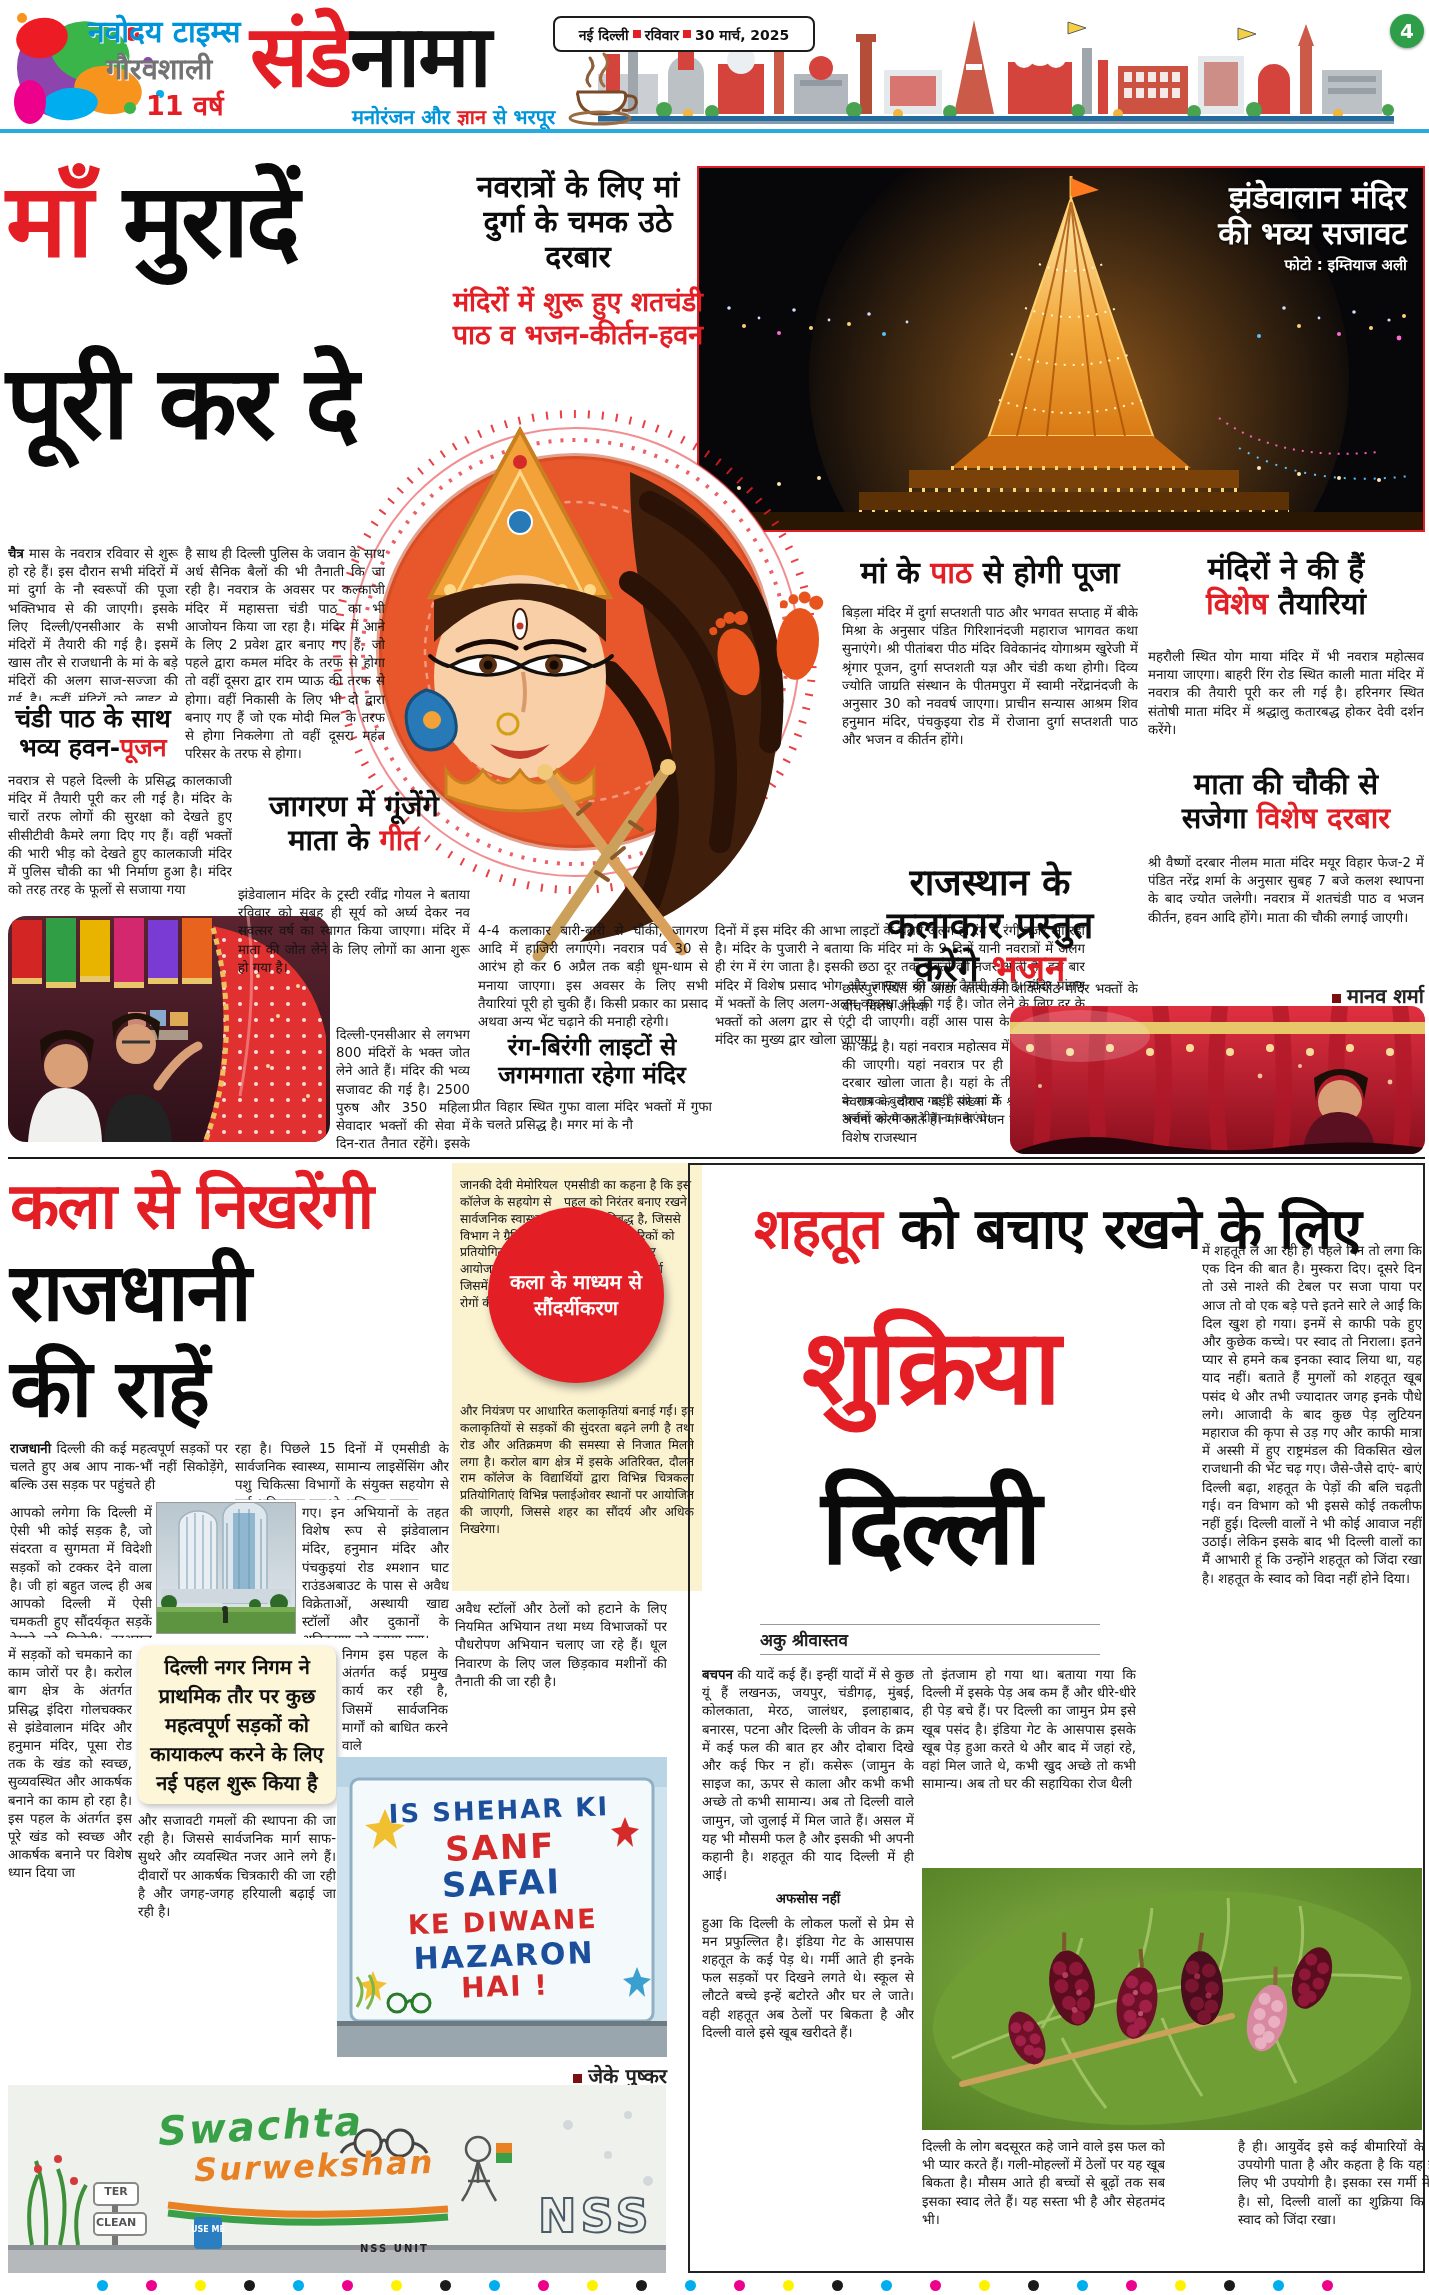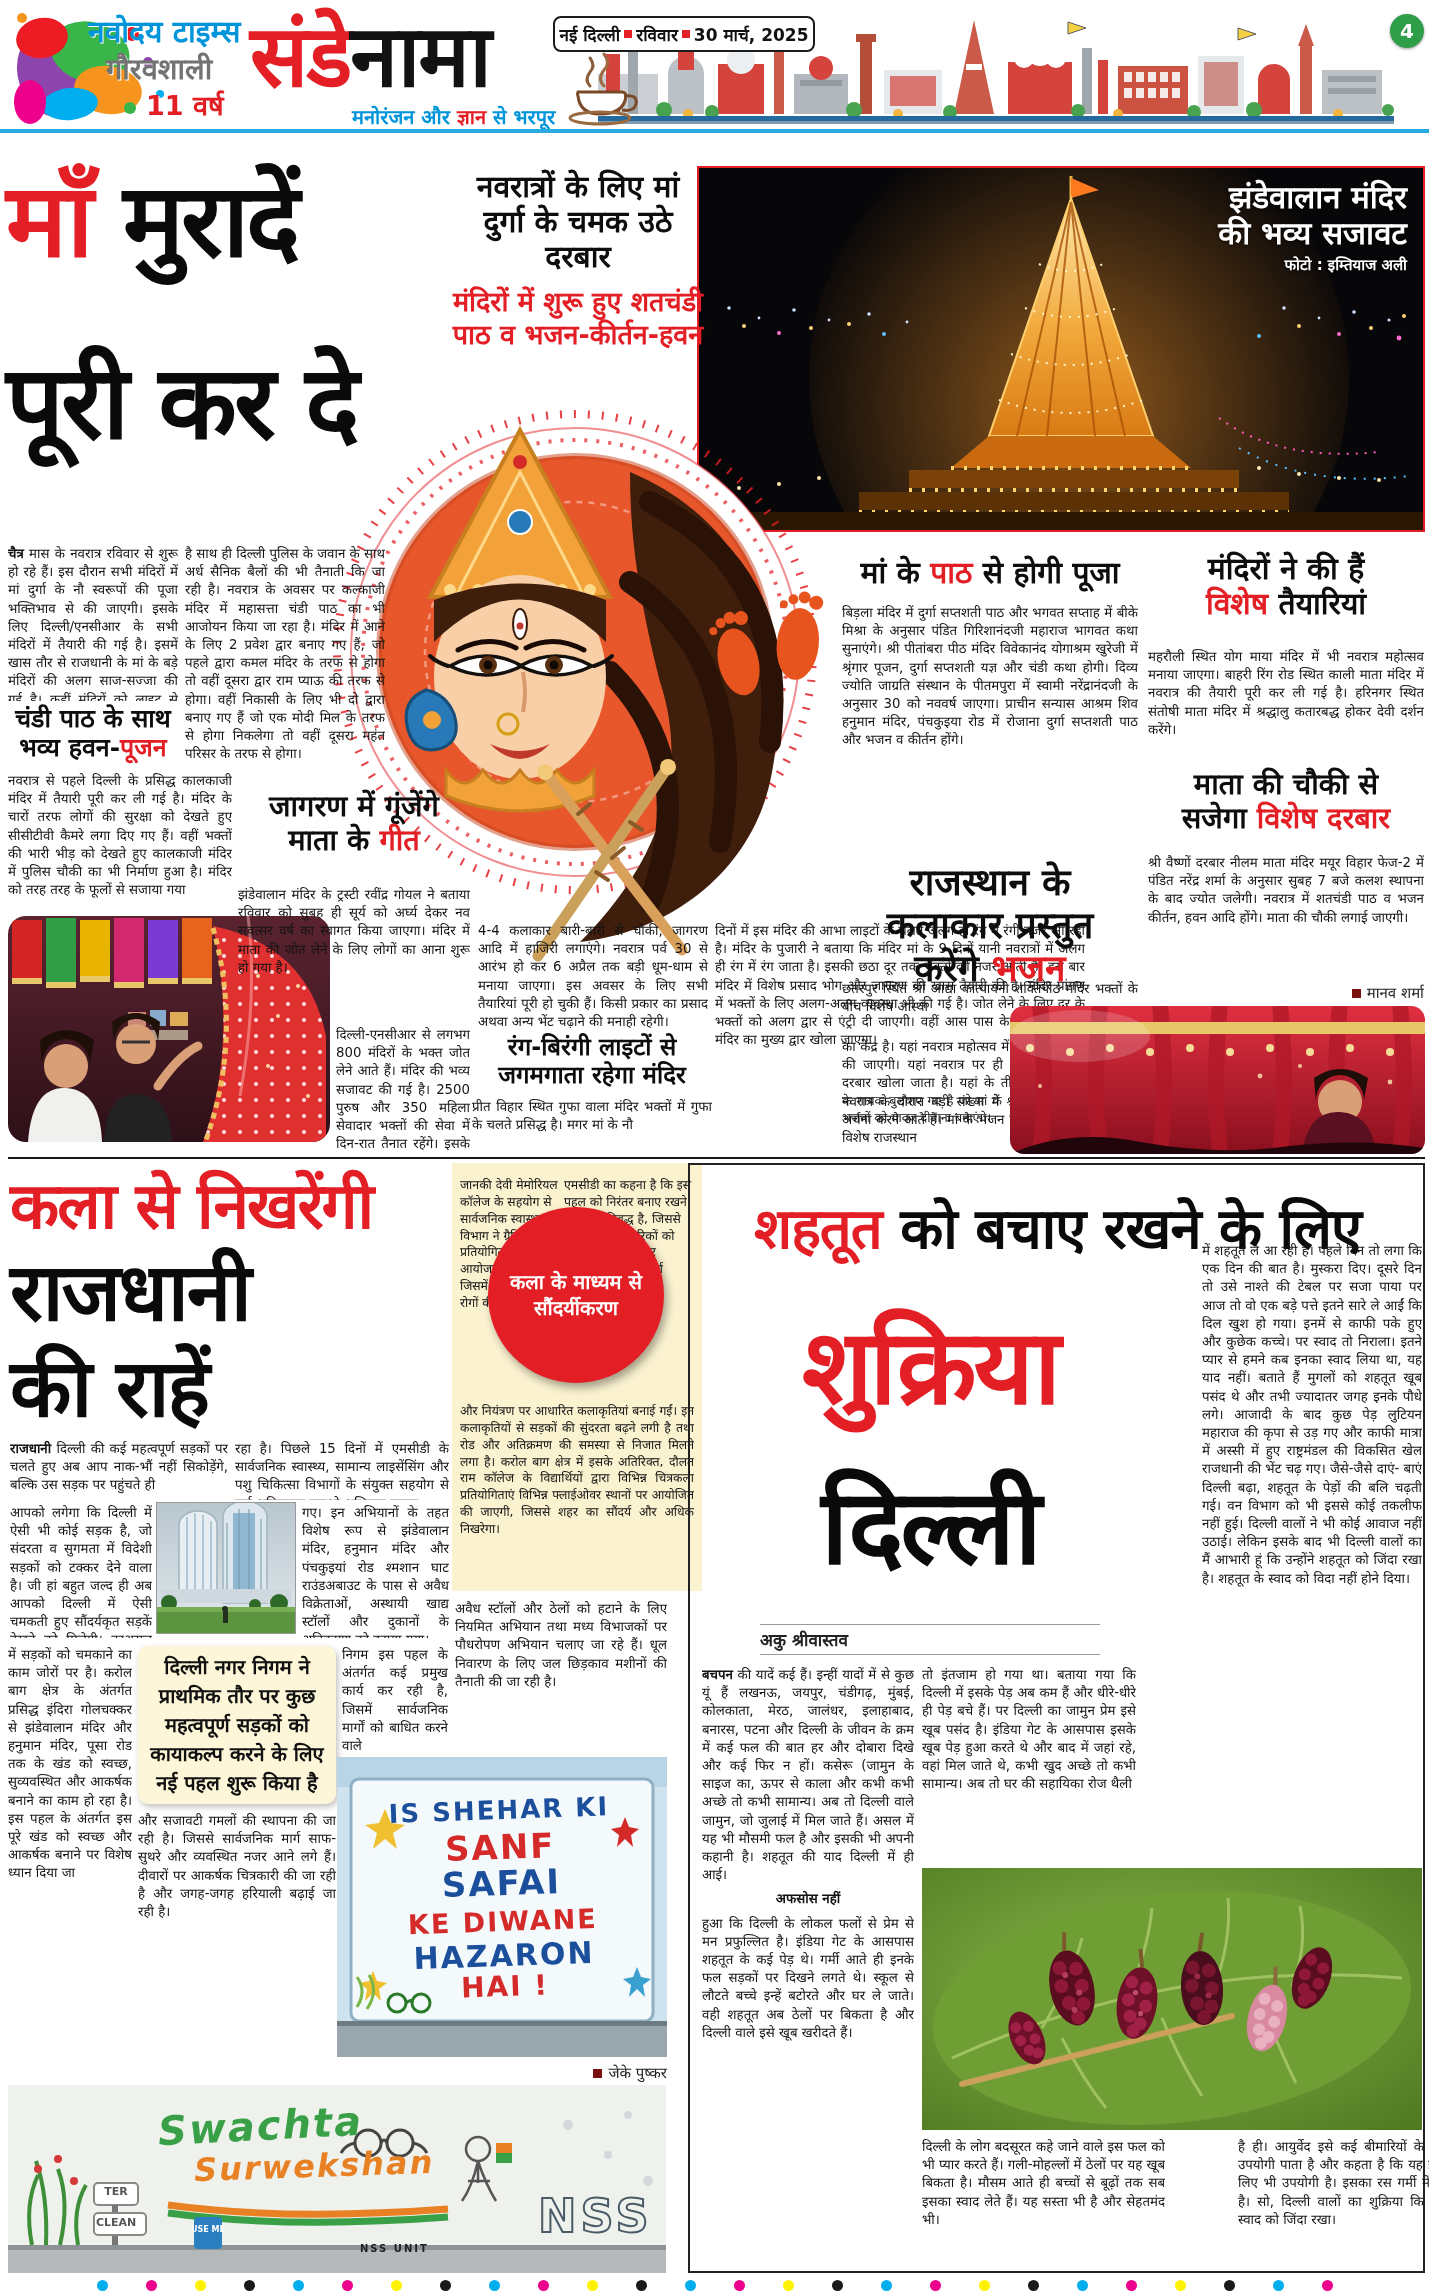--- a/index.html
+++ b/index.html
@@ -8,21 +8,21 @@
   .abs{position:absolute;}
   .bt{font-size:13.3px;line-height:1.37;text-align:justify;color:#141414;overflow:hidden;}
   .bt.small{font-size:12.3px;}
   .sh{font-weight:800;text-align:center;color:#0d0d0d;line-height:1.16;}
   .red{color:#e31e24;}
   .mega{font-weight:800;color:#0a0a0a;letter-spacing:-3px;line-height:1.78;}
   .photo{overflow:hidden;}
   .cap{color:#fff;text-align:right;line-height:1.15;text-shadow:0 1px 3px rgba(0,0,0,.8);}
   .sq{display:inline-block;width:8px;height:8px;background:#e31e24;margin:0 4px 1px 4px;}
   .bysq{display:inline-block;width:9px;height:9px;background:#7a1010;margin-right:6px;}
-  .byline{font-size:15px;font-weight:400;color:#222;}
+  .byline{font-size:20px;font-weight:700;color:#222;}
   .dot{width:11px;height:11px;border-radius:50%;}
   .dotrow{display:flex;gap:38px;justify-content:center;align-items:center;}
   .qbox{background:#fdf6d8;border-radius:10px;box-shadow:2px 3px 6px rgba(0,0,0,.25);
         font-weight:800;text-align:center;font-size:20px;line-height:1.45;color:#111;
         display:flex;align-items:center;padding:10px 12px;box-sizing:border-box;}
   .circlebadge{background:#e31e24;border-radius:50%;color:#fff;font-weight:800;font-size:20px;
         line-height:1.3;display:flex;align-items:center;justify-content:center;text-align:center;
         box-shadow:3px 5px 9px rgba(0,0,0,.35);}
   .muraltxt{font-weight:800;letter-spacing:2px;transform:rotate(-2deg);line-height:1.05;}
   .outline-txt{font-weight:800;color:transparent;-webkit-text-stroke:2px #4a5a66;}
@@ -125,21 +125,21 @@
         <rect x="0" y="112" width="796" height="5" fill="#18649a"></rect>
         <rect x="0" y="117" width="796" height="3" fill="#0e3f63" opacity=".55"></rect>
         <g stroke="#555" stroke-width="1" fill="#f4cf3a">
             <polygon points="150,22 150,34 168,28"></polygon>
             <polygon points="470,18 470,30 488,24"></polygon>
             <polygon points="640,24 640,36 658,30"></polygon>
           </g>
       </g>
     </svg>
 
-    <div class="abs" style="left:553px;top:16px;width:258px;height:32px;background:#fff;border:2px solid #1c1c1c;border-radius:8px;display:flex;align-items:center;justify-content:center;font-size:17px;font-weight:700;color:#111;white-space:nowrap;">
+    <div class="abs" style="left:553px;top:16px;width:258px;height:32px;background:#fff;border:2px solid #1c1c1c;border-radius:8px;display:flex;align-items:center;justify-content:center;font-size:14px;font-weight:700;color:#111;white-space:nowrap;">
       <span>नई दिल्ली</span>
       <span class="sq"></span>
       <span>रविवार</span>
       <span class="sq"></span>
       <span>30 मार्च, 2025</span>
     </div>
 
     <svg class="abs" style="left:560px;top:52px;" width="84" height="74" viewBox="0 0 84 74">
       <path d="M30,6 q6,8 0,14 q-6,8 0,14" fill="none" stroke="#8b5e3c" stroke-width="3" stroke-linecap="round"></path>
       <path d="M44,2 q7,9 0,16 q-7,9 0,16" fill="none" stroke="#a06a40" stroke-width="3" stroke-linecap="round"></path>

